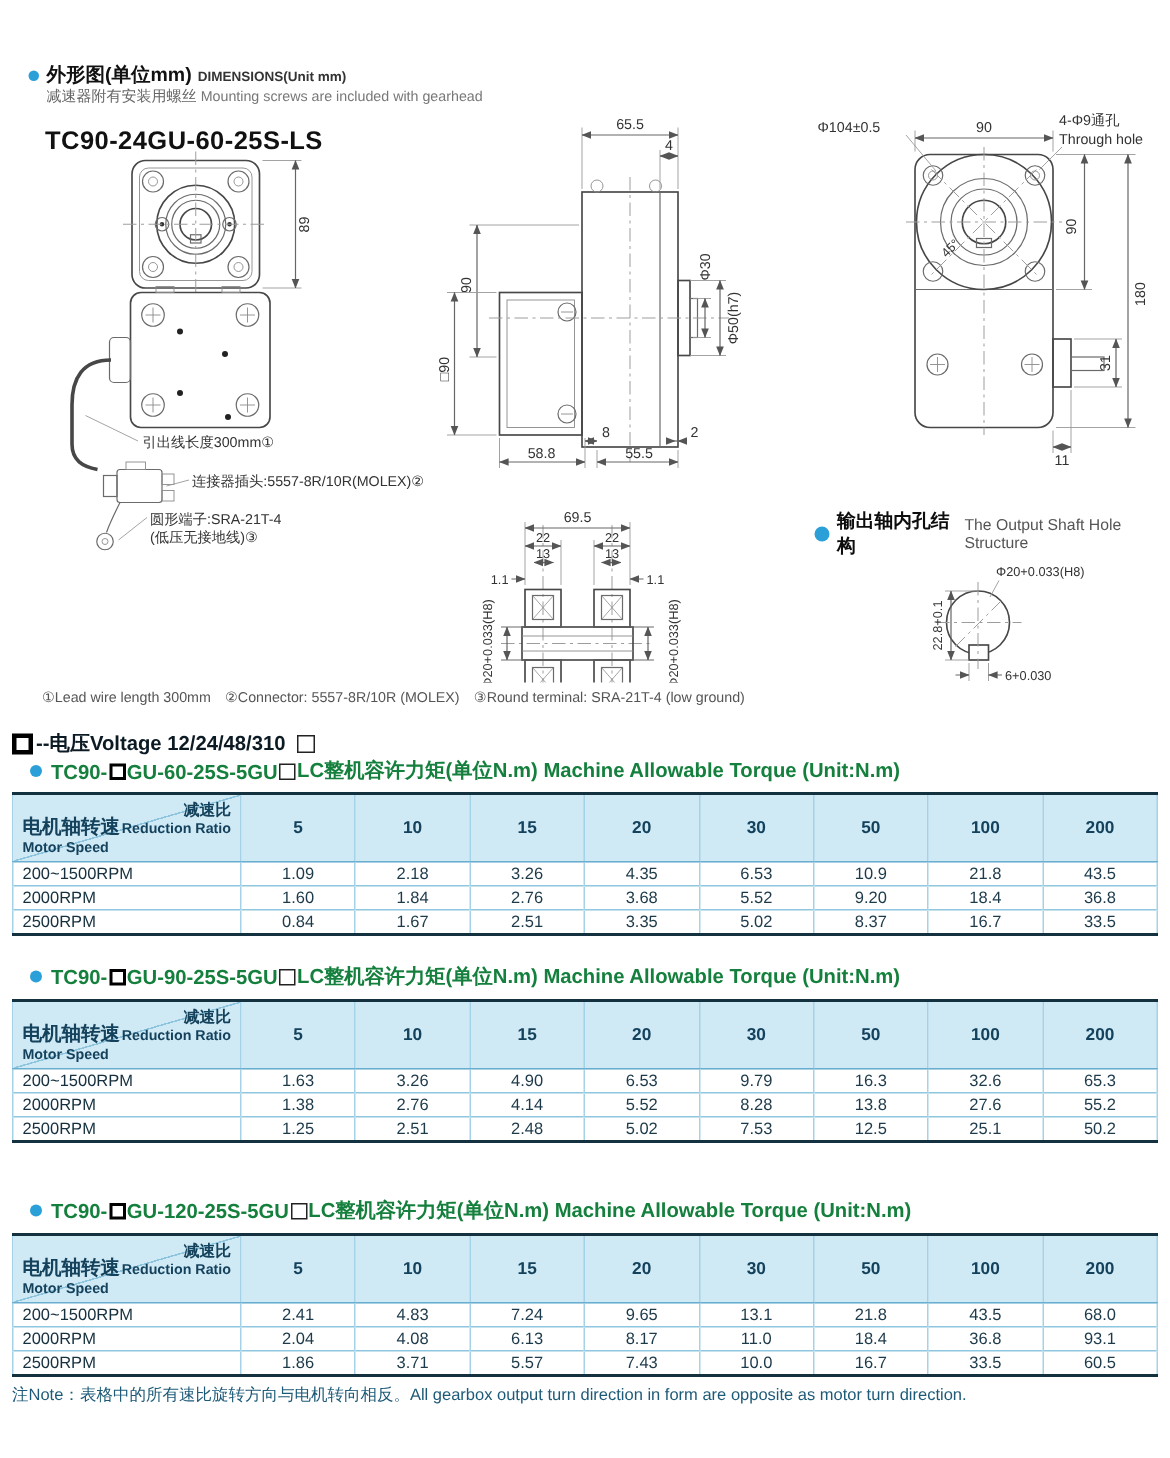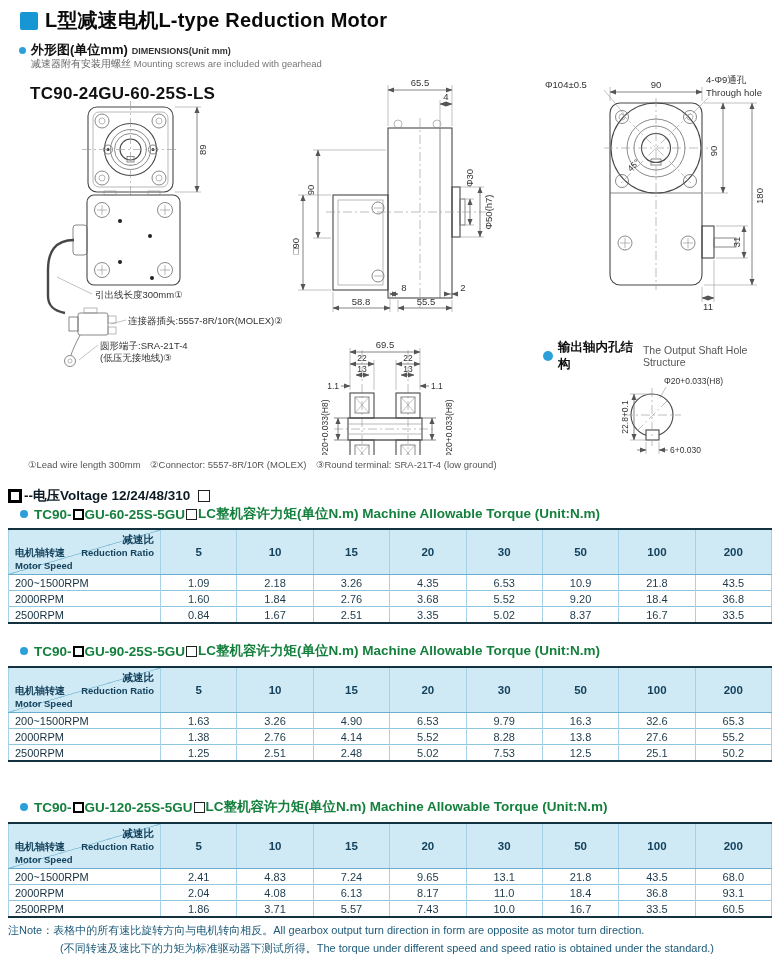--- a/index.html
+++ b/index.html
@@ -51,37 +51,33 @@
   table.torque{position:absolute;left:8px;width:764px;border-collapse:collapse;table-layout:fixed;
     border-top:2.5px solid #14313f;border-bottom:2.5px solid #14313f;}
   table.torque col.c0{width:152px;}
   table.torque th,table.torque td{border-left:1px solid #a5d2e6;border-right:1px solid #a5d2e6;padding:0;}
   table.torque th{background:#cfe9f5;height:44px;font-size:11.5px;font-weight:bold;color:#14425c;border-bottom:1px solid #6aaecf;}
   table.torque th.corner{position:relative;background:#cfe9f5 linear-gradient(to bottom right,rgba(0,0,0,0) 49.4%,#8cc3dd 49.4%,#8cc3dd 50.6%,rgba(0,0,0,0) 50.6%);}
   .corner-tr{position:absolute;top:3px;right:6px;text-align:right;color:#14425c;}
   .corner-tr .cn{font-size:10.5px;font-weight:bold;display:block;}
   .corner-tr .en{font-size:9.5px;font-weight:bold;display:block;}
   .corner-bl{position:absolute;bottom:3px;left:6px;text-align:left;color:#14425c;}
-  .corner-bl .cn{font-size:10px;font-weight:bold;display:block;}
+  .corner-bl .cn{font-size:13px;font-weight:bold;display:block;}
   .corner-bl .en{font-size:9.5px;font-weight:bold;display:block;}
   table.torque td{height:15px;font-size:11px;color:#1d3a4a;text-align:center;border-top:1px solid #8fc6e0;}
   table.torque td.rowlabel{text-align:left;padding-left:6px;color:#16303f;}
 
   .note{position:absolute;top:921px;left:8px;font-size:11px;color:#1d5a78;line-height:18px;}
   .note .l2{margin-left:52px;}
 </style>
 </head>
 <body>
 
 <div class="page">
 
-  <div class="hdr">
-    <span class="hdr-sq"></span>
-    <span class="hdr-title">L型减速电机L-type Reduction Motor</span>
-  </div>
 
   <div class="sec-line" style="top:41px;left:19px;">
     <span class="dot sm"></span>
     <span class="sec-cn">外形图(单位mm)</span>
     <span class="sec-en">DIMENSIONS(Unit mm)</span>
   </div>
   <div class="sub-line">
     <span>减速器附有安装用螺丝</span>
     <span class="en">Mounting screws are included with gearhead</span>
   </div>
@@ -584,18 +580,15 @@
           <td>33.5</td>
           <td>60.5</td>
         </tr>
       </tbody>
   </table>
 
   <div class="note">
     <div class="l1">
       <span>注Note：</span><span>表格中的所有速比旋转方向与电机转向相反。</span><span>All gearbox output turn direction in form are opposite as motor turn direction.</span>
     </div>
-    <div class="l2">
-      <span>(不同转速及速比下的力矩为标准驱动器下测试所得。</span><span>The torque under different speed and speed ratio is obtained under the standard.)</span>
-    </div>
   </div>
 
 </div>
 
 </body></html>

